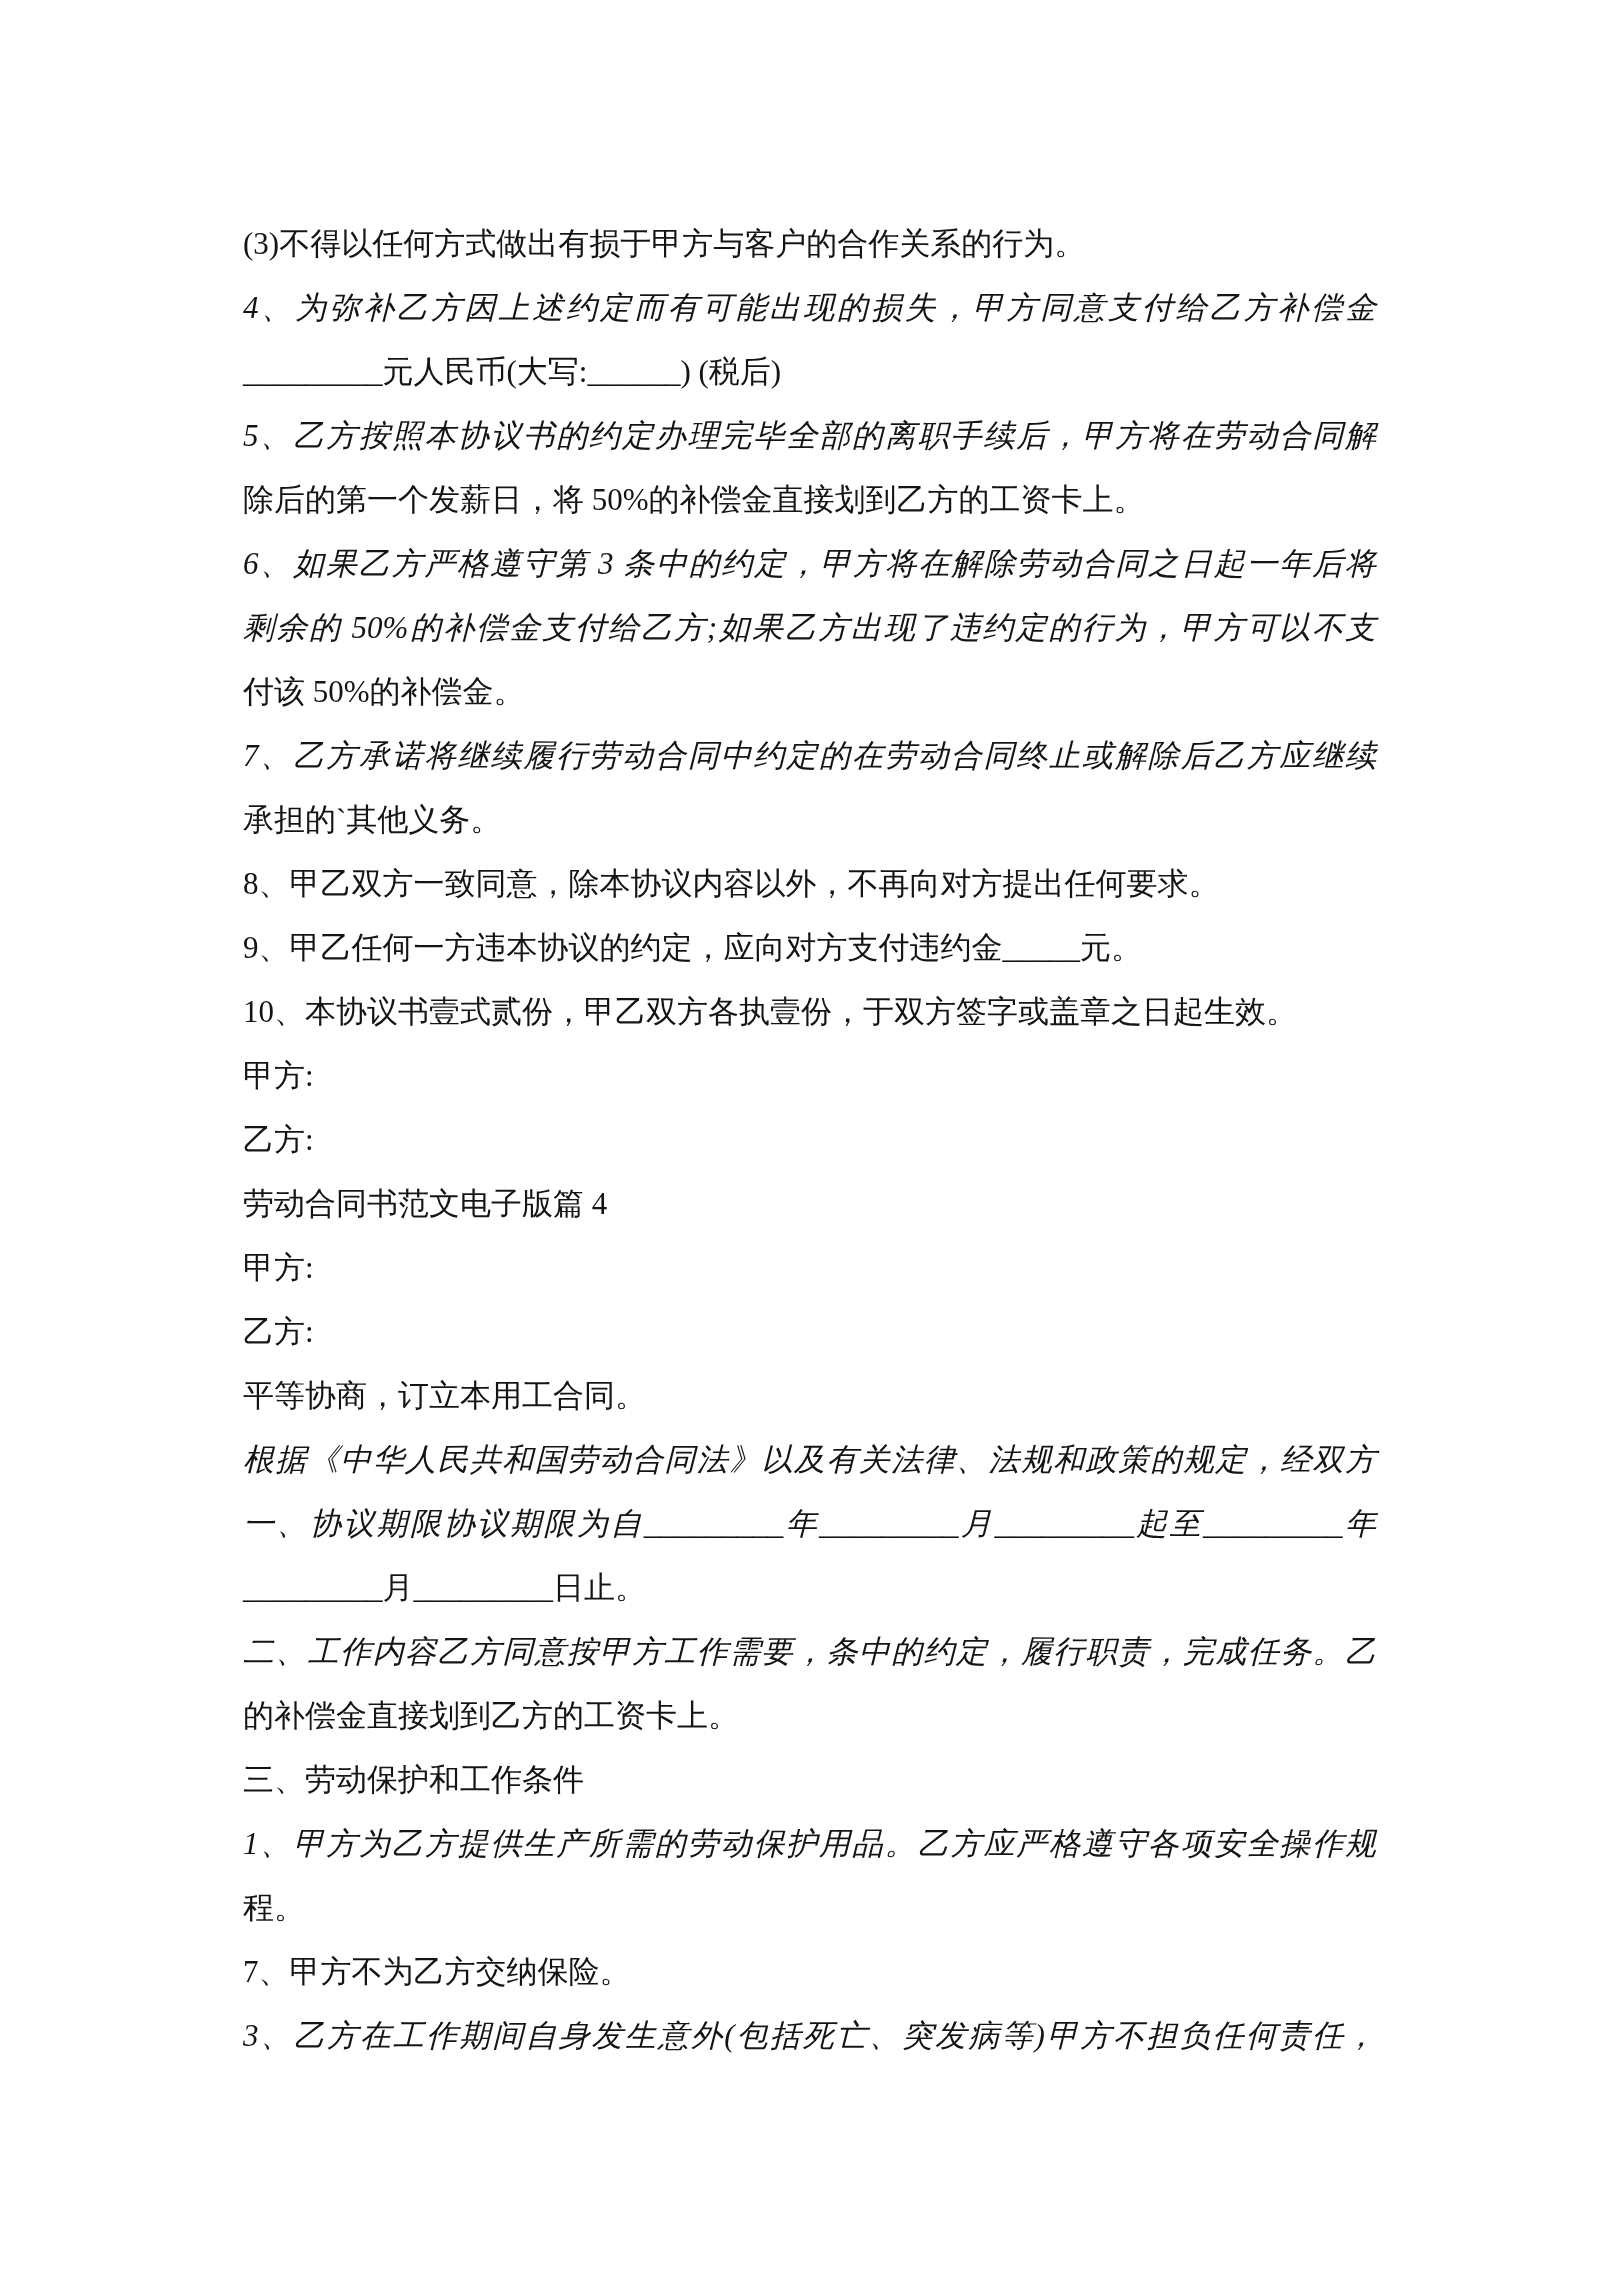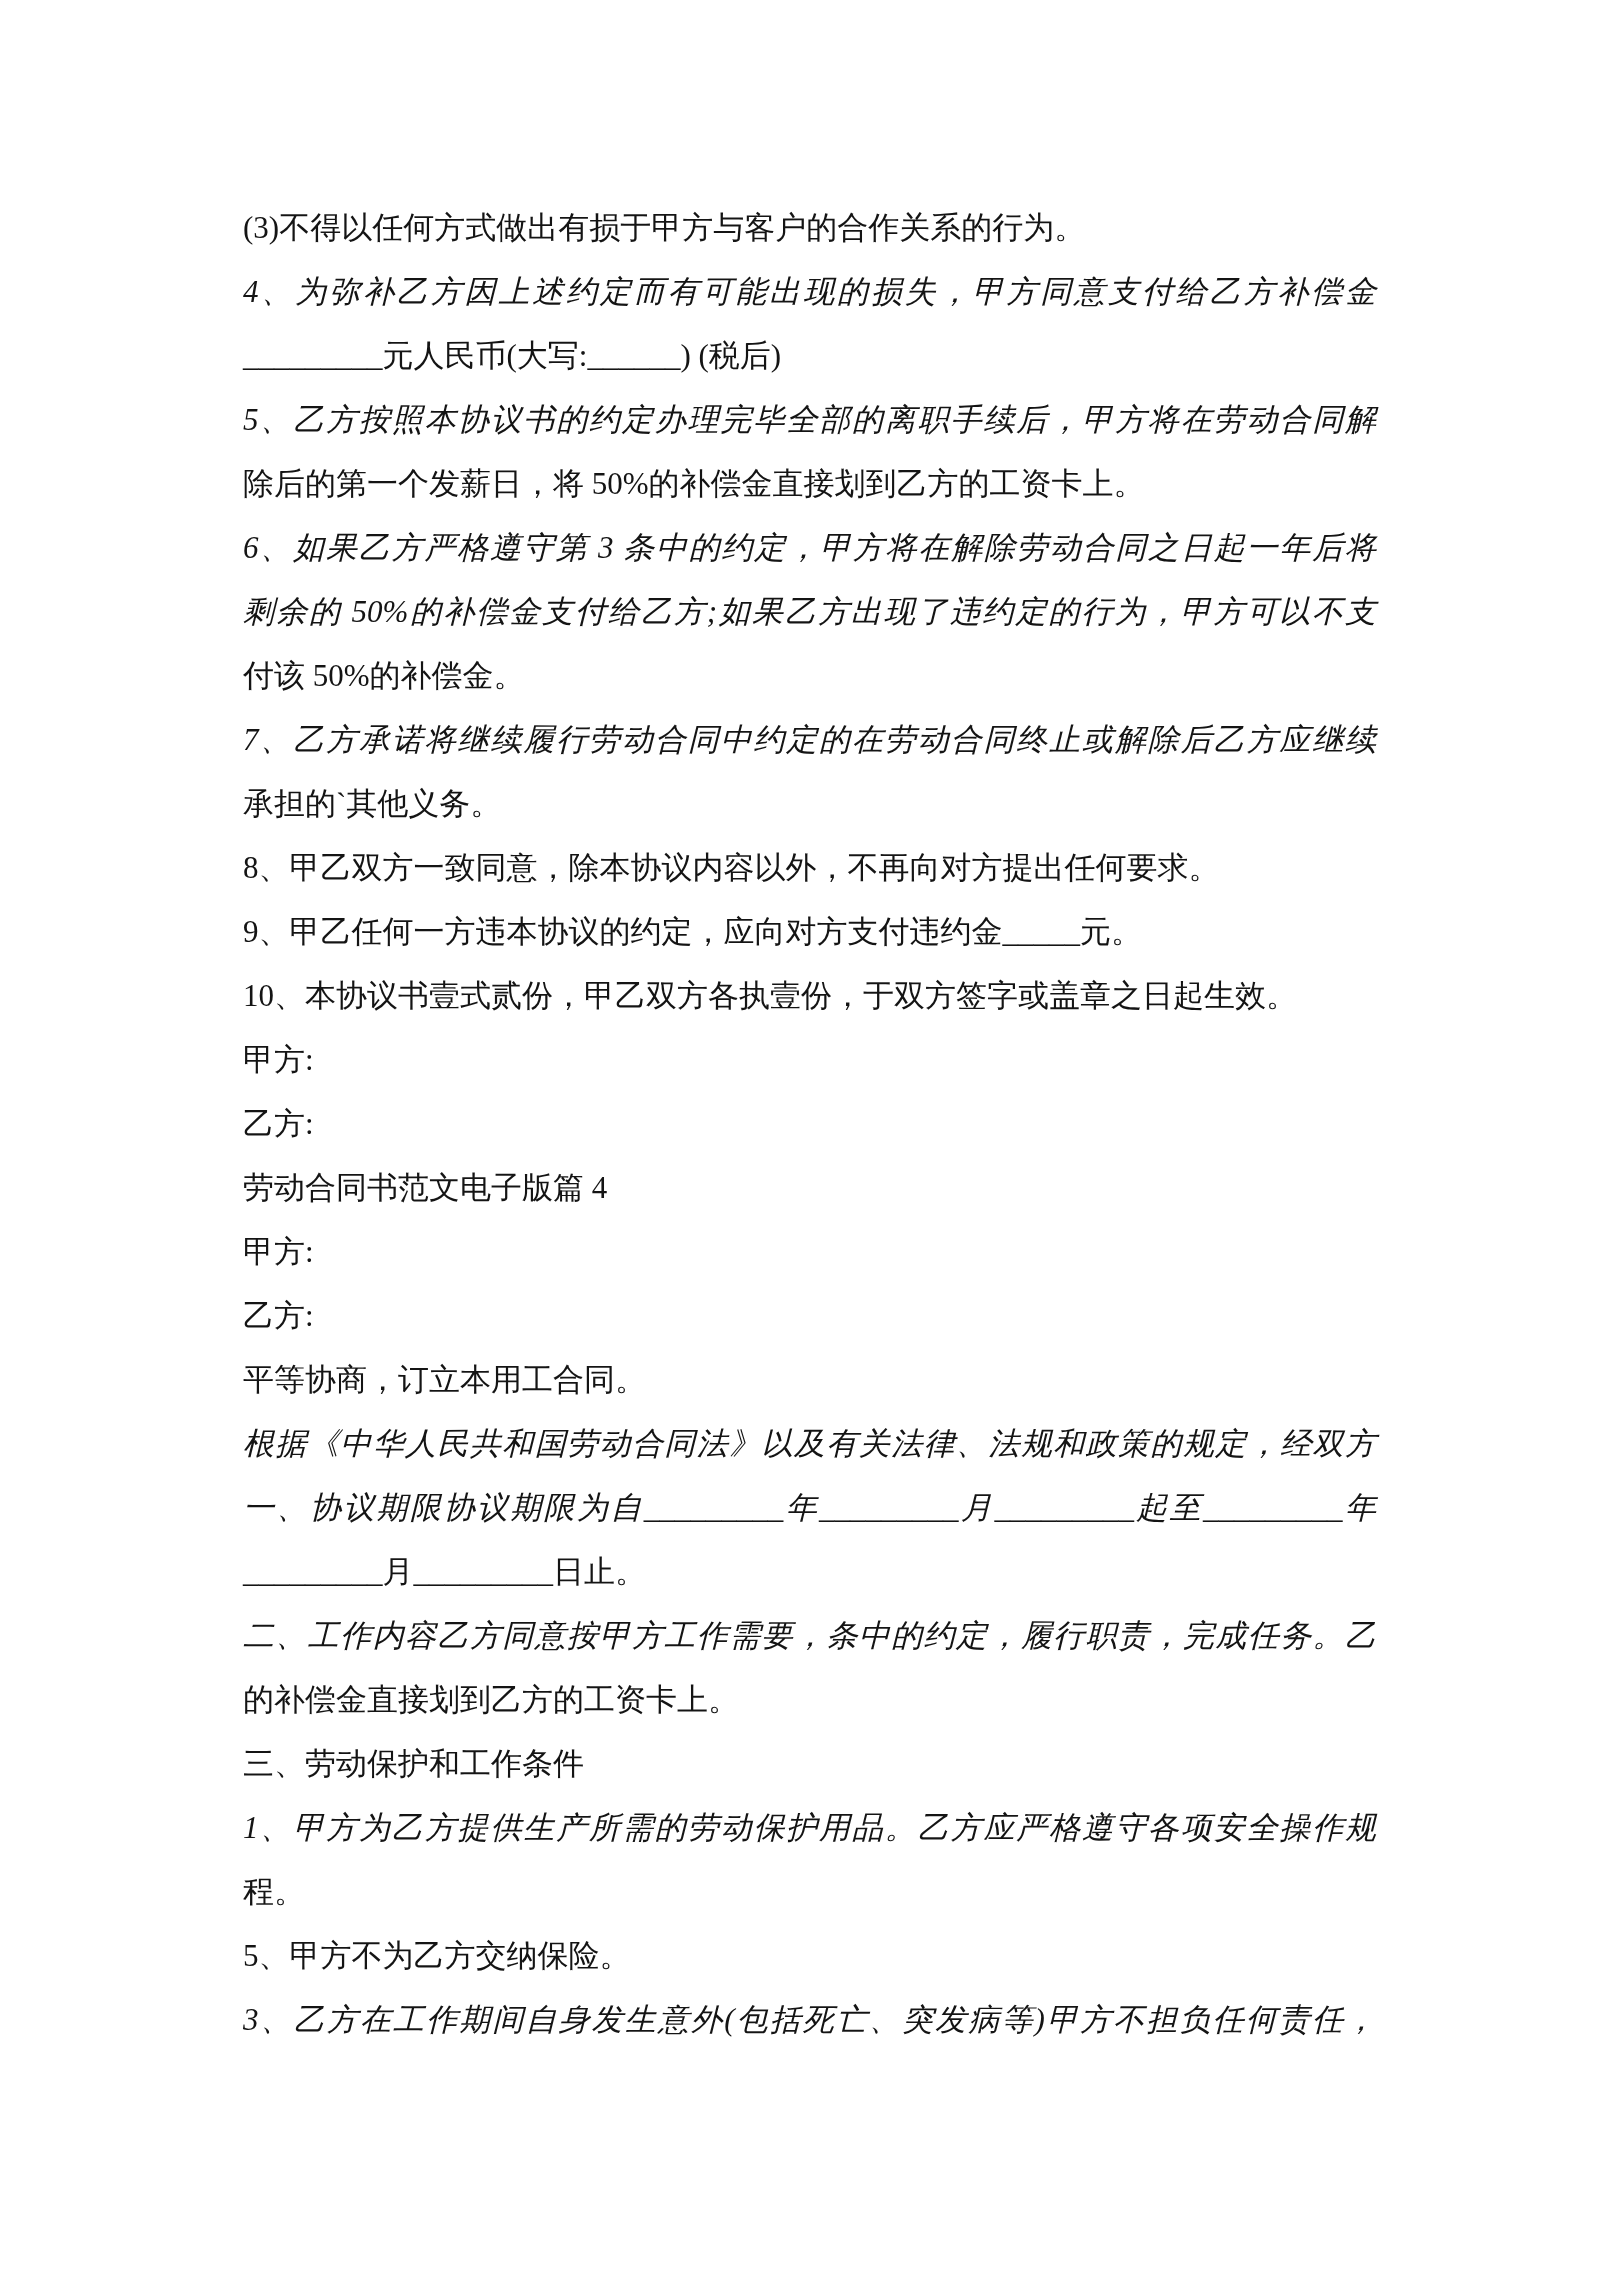--- a/index.html
+++ b/index.html
@@ -12,21 +12,21 @@
     width: 1623px;
     height: 2295px;
     background: #ffffff;
     overflow: hidden;
     font-family: "Liberation Serif", "DejaVu Serif", serif;
     color: #141414;
   }
   .content {
     position: absolute;
     left: 243px;
-    top: 196px;
+    top: 212px;
     width: 1133px;
   }
   .line {
     height: 64px;
     line-height: 64px;
     font-size: 31px;
     white-space: nowrap;
     letter-spacing: 0;
   }
   
@@ -62,17 +62,17 @@
     <div class="line">乙方:</div>
     <div class="line">平等协商，订立本用工合同。</div>
     <div class="line fill">根据《中华人民共和国劳动合同法》以及有关法律、法规和政策的规定，经双方</div>
     <div class="line fill">一、协议期限协议期限为自_________年_________月_________起至_________年</div>
     <div class="line">_________月_________日止。</div>
     <div class="line fill">二、工作内容乙方同意按甲方工作需要，条中的约定，履行职责，完成任务。乙</div>
     <div class="line">的补偿金直接划到乙方的工资卡上。</div>
     <div class="line">三、劳动保护和工作条件</div>
     <div class="line fill">1、甲方为乙方提供生产所需的劳动保护用品。乙方应严格遵守各项安全操作规</div>
     <div class="line">程。</div>
-    <div class="line">5、甲方不为乙方交纳保险。</div>
+    <div class="line">7、甲方不为乙方交纳保险。</div>
     <div class="line fill">3、乙方在工作期间自身发生意外(包括死亡、突发病等)甲方不担负任何责任，</div>
   </div>
 </div>
 
 
 </body></html>

